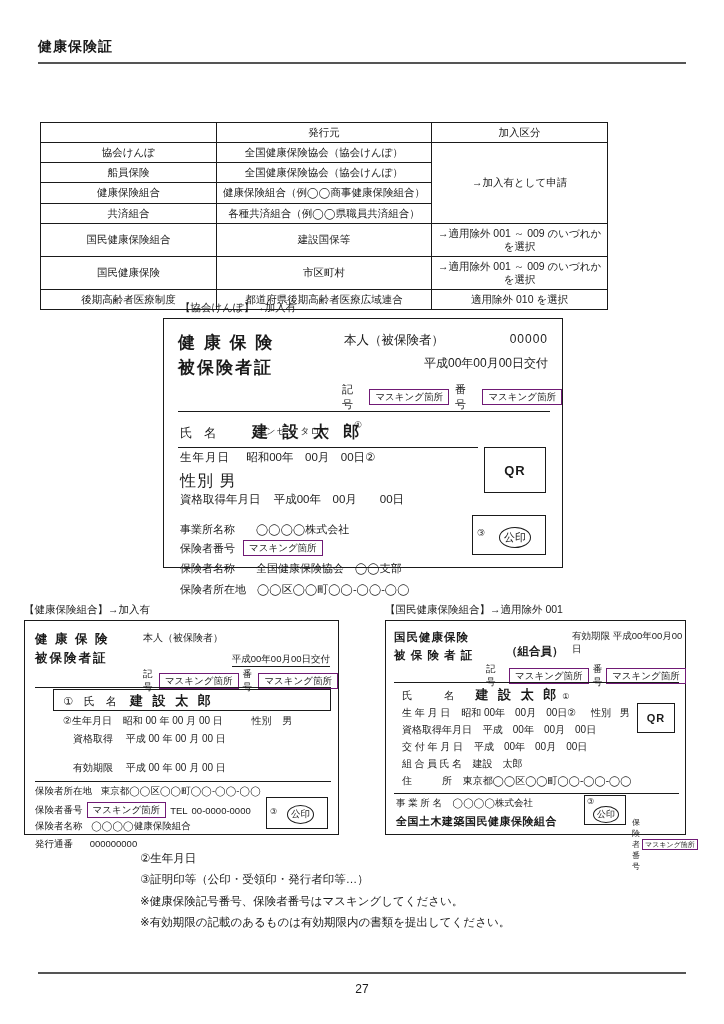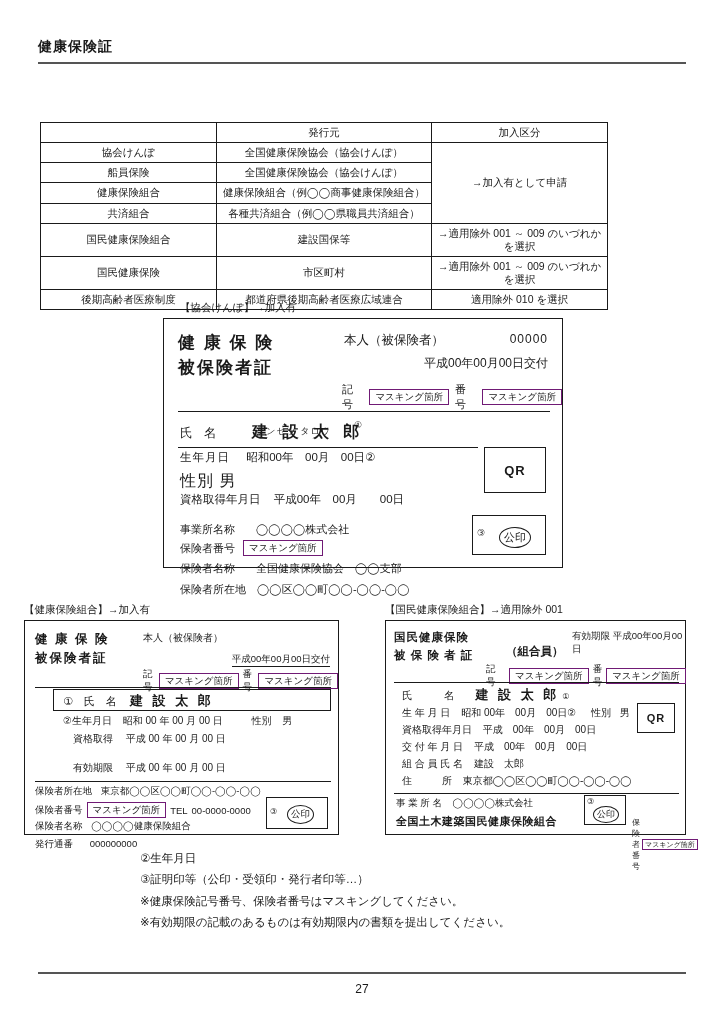--- a/index.html
+++ b/index.html
@@ -110,21 +110,21 @@
   #card-right .t { position:absolute; left:8px; top:8px; font-size:11.5px; font-weight:bold; letter-spacing:1px; line-height:1.55; }
   #card-right .kumiai { position:absolute; left:120px; top:23px; font-size:11.5px; font-weight:bold; }
   #card-right .valid { position:absolute; left:186px; top:9px; font-size:9.5px; }
   #card-right .kigo { position:absolute; left:100px; top:42px; font-size:9.5px; display:flex; align-items:center; gap:4px; }
   #card-right .hr1 { position:absolute; left:8px; top:61px; width:285px; border-top:1px solid #1a1a1a; }
   #card-right .r1 { position:absolute; left:16px; top:65px; font-size:10.5px; }
   #card-right .r1 .nm { font-size:13px; font-weight:bold; letter-spacing:3px; margin-left:18px; }
   #card-right .r2 { position:absolute; left:16px; top:85px; font-size:10px; }
   #card-right .r3 { position:absolute; left:16px; top:102px; font-size:10px; }
   #card-right .r4 { position:absolute; left:16px; top:119px; font-size:10px; }
-  #card-right .r5 { position:absolute; left:16px; top:136px; font-size:10px; }
+  #card-right .r5 { position:absolute; left:16px; top:136px; font-size:10px;font-family:Liberation Serif, serif; }
   #card-right .r6 { position:absolute; left:16px; top:153px; font-size:10px; }
   #card-right .qr { position:absolute; right:10px; top:82px; width:38px; height:30px; font-size:11px; }
   #card-right .hr2 { position:absolute; left:8px; top:172px; width:285px; border-top:1px solid #1a1a1a; }
   #card-right .b1 { position:absolute; left:10px; top:176px; font-size:9.5px; }
   #card-right .b2 { position:absolute; left:10px; top:193px; font-size:11px; font-weight:bold; letter-spacing:0.5px; }
   #card-right .sealbox { position:absolute; left:198px; top:174px; width:42px; height:30px; border:1px solid #1a1a1a; }
   #card-right .sealbox .mk { position:absolute; left:2px; top:1px; font-size:8px; }
   #card-right .sealbox .kouin { position:absolute; left:8px; top:10px; font-size:9px; border:1px solid #1a1a1a; border-radius:50%; padding:1px 3px; }
   #card-right .hnum { position:absolute; left:246px; top:196px; font-size:8px; display:flex; align-items:center; gap:2px; }
 

